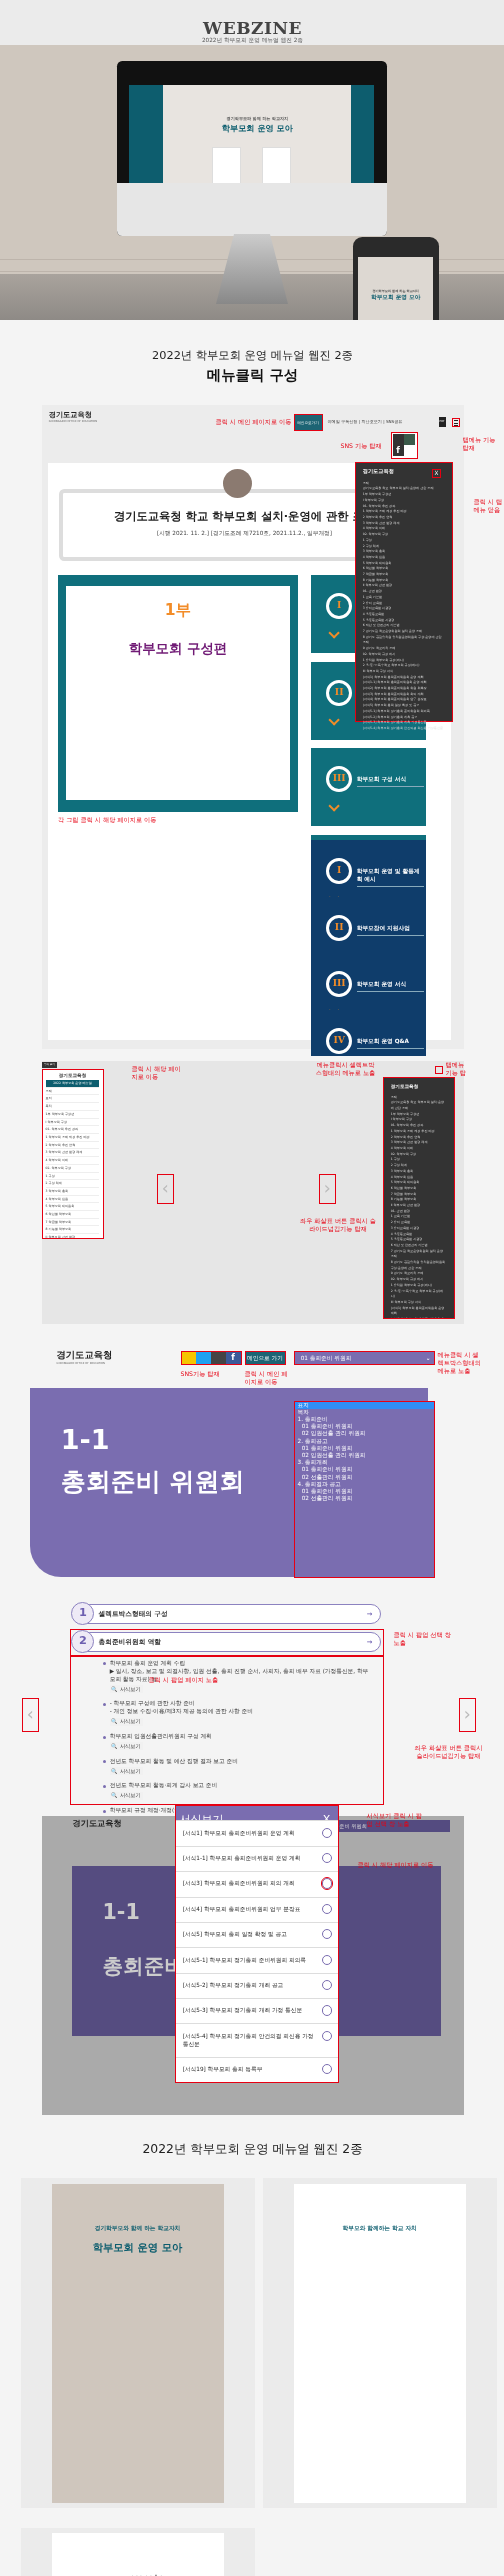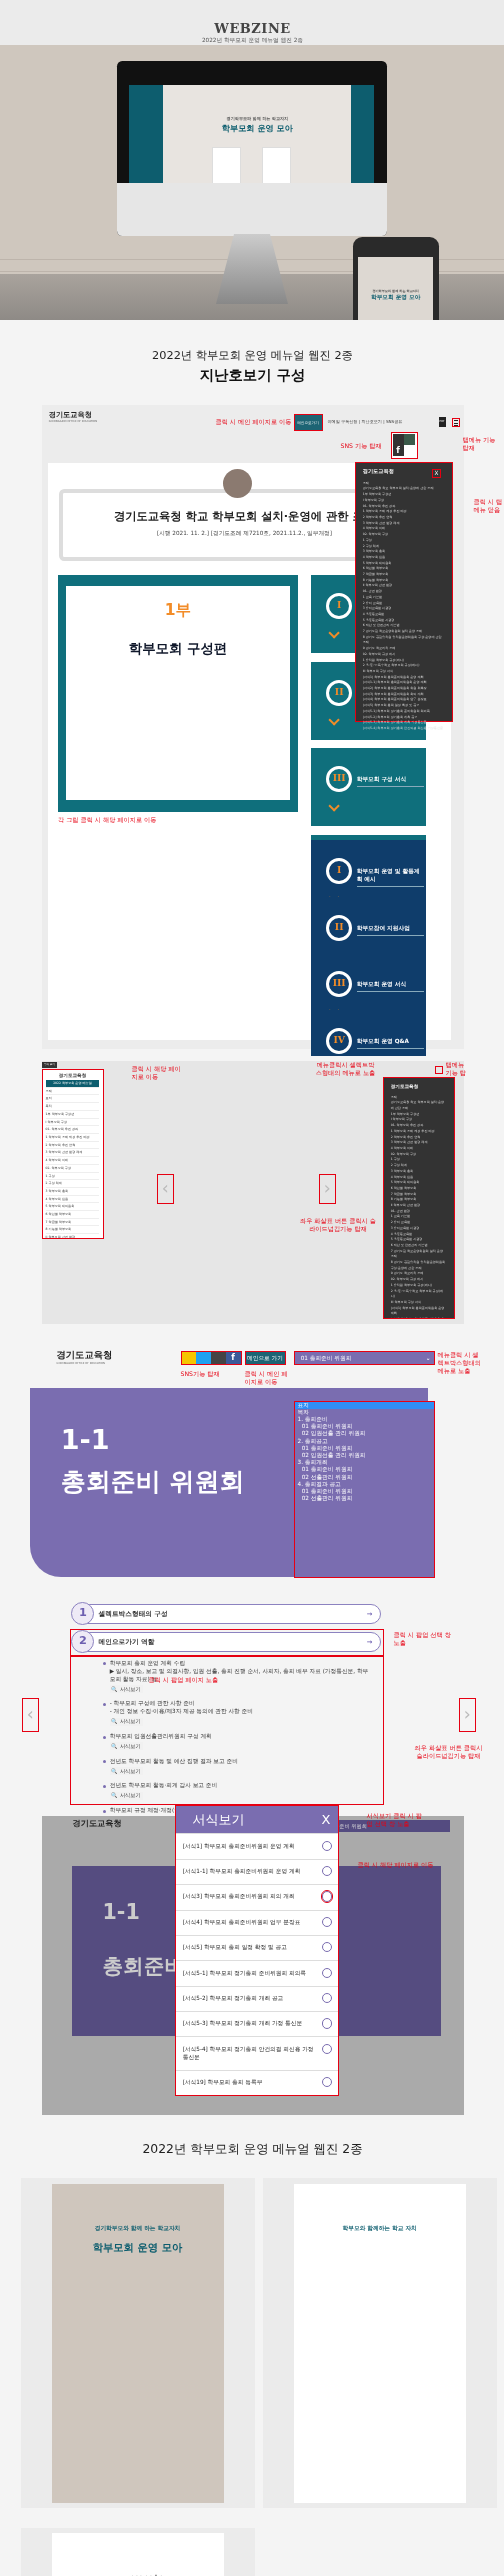--- a/index.html
+++ b/index.html
@@ -1,18 +1,18 @@
 <!DOCTYPE html>
 <html style="font-size:8.2px"><head>
 <meta charset="utf-8">
 <style>
 *{box-sizing:border-box;margin:0;padding:0}
 body{width:505px;background:#f4f4f4;font-family:"DejaVu Sans","Liberation Sans",sans-serif;color:#222}
 .hdr{height:45px;background:#ebebeb;text-align:center;padding-top:21.6px}
-.hdr .logo{font-family:"DejaVu Serif","Liberation Serif",serif;font-weight:bold;font-size:13px;color:#444;letter-spacing:0.5px;line-height:13.4px}
+.hdr .logo{font-family:"DejaVu Serif","Liberation Serif",serif;font-weight:bold;font-size:17px;color:#444;letter-spacing:0.5px;line-height:13.4px}
 .hdr .sub{font-size:5.7px;color:#555;margin-top:2.1px}
 .hero{position:relative;height:275px;background:repeating-linear-gradient(0deg,#bdb4ab 0 0.5px,#cfc7be 0.5px 12px),#cbc3ba;overflow:hidden}
 .hero:after{content:"";position:absolute;left:0;right:0;bottom:0;height:46px;background:linear-gradient(#a9a39d,#8e8a86)}
 .mon{position:absolute;left:117px;top:15.5px;width:270px;height:175px;background:#111;border-radius:5.2px}
 .mon .scr{position:absolute;left:12.4px;top:24px;width:245px;height:116px;background:#0d5d6e}
 .mon .inner{position:absolute;left:34px;top:0;width:188px;height:116px;background:#e8e4e0}
 .mon .chin{position:absolute;left:0;right:0;bottom:0;height:53px;background:#e6e6e6;border-radius:0 0 5.2px 5.2px}
 .stand{position:absolute;left:216px;top:189px;width:72px;height:70px;background:linear-gradient(#ccc,#888);clip-path:polygon(25% 0,75% 0,100% 100%,0 100%);z-index:1}
 .ptitle{text-align:center;color:#0d5d6e;font-weight:bold;font-size:8.2px;margin-top:20.6px}
 .post{position:absolute;top:62px;width:29px;height:52px;background:#fff;border:1.5px solid #ddd}
@@ -51,21 +51,21 @@
 .step{position:absolute;height:20.6px;border:1px solid #8c82c0;border-radius:10.3px;background:#fff;font-weight:bold;font-size:6.7px;line-height:18.5px;padding-left:25px;color:#333}
 .step .num{position:absolute;left:-2.1px;top:-2.1px;width:23px;height:23px;border:1px solid #8c82c0;border-radius:50%;background:#eeeaf6;color:#6d5fb0;font-size:11.3px;text-align:center;line-height:20.6px}
 .step .arr{position:absolute;right:7.2px;top:0;color:#6d5fb0}
 .tl{position:absolute;left:147px;font-size:5.7px;color:#333}
 .tl .item{margin-bottom:7.2px;position:relative;padding-left:7.2px}
 .tl .item:before{content:"";position:absolute;left:0;top:2.6px;width:3.1px;height:3.1px;border-radius:50%;background:#7a6db0}
 .form-btn{display:inline-block;background:#f1f1f1;font-size:5.2px;padding:0.5px 2.1px;margin-top:1.5px}
 .dropdown{position:absolute;background:#7a6db0;color:#fff;font-size:5.7px}
 .dropdown div{line-height:7.2px;padding-left:3.1px}
 .popup{position:absolute;background:#fff;border:1px solid #e60012;width:164px}
-.popup .ph{background:#7a6db0;color:#fff;height:27px;line-height:27px;padding-left:17px;font-size:13px;position:relative}
+.popup .ph{background:#7a6db0;color:#fff;height:14px;line-height:27px;padding-left:4px;font-size:11px;position:relative}
 .popup .ph span.x{position:absolute;right:7.2px}
 .popup .row{border-top:0.5px solid #ddd;font-size:5.7px;padding:8.2px 20.6px 8.2px 7.2px;position:relative}
 .popup .row .mg{position:absolute;right:5.2px;top:6.2px;width:10.3px;height:10.3px;border:1.5px solid #7a6db0;border-radius:50%}
 .gallery{width:464px;margin:0 auto;display:grid;grid-template-columns:234px 234px;column-gap:8.2px;row-gap:19.6px;padding-top:20.6px}
 .gcell{height:330px;background:#ebebeb;position:relative;overflow:hidden}
 .cap{position:absolute;font-weight:bold;text-align:center}
 </style>
 </head>
 <body>
 
@@ -90,21 +90,21 @@
   <div class="phone">
     <div class="ps">
       <div class="ptitle" style="font-size:3.1px;color:#555;margin-top:32px">경기학부모와 함께 하는 학교자치</div>
       <div class="ptitle" style="font-size:5.7px;margin-top:1px">학부모회 운영 모아</div>
     </div>
   </div>
 </div>
 
 <div class="sec-title">
   <div class="l1">2022년 학부모회 운영 메뉴얼 웹진 2종</div>
-  <div class="l2">지난호보기 구성</div>
+  <div class="l2">메뉴클릭 구성</div>
 </div>
 
 <div class="panel" style="margin-top:19.6px;height:644px">
   <div class="topbar">
     <div class="gov"><span>경기도교육청</span><small>GYEONGGIDO OFFICE OF EDUCATION</small></div>
     <div class="ann" style="left:174px;top:13.4px">클릭 시 메인 페이지로 이동</div>
     <div class="btn-main red">메인으로가기</div>
     <div class="toplinks">이메일 구독신청 | 지난호보기 | SNS공유</div>
     <div style="position:absolute;left:397px;top:12.4px;width:7.2px;height:10.3px;background:#222;color:#fff;font-size:2.6px;text-align:center;line-height:10.3px">PDF</div>
     <div class="burger red">
@@ -123,21 +123,21 @@
   <div class="white" style="position:absolute;left:6.2px;top:58px;width:403px;height:577px">
     <div style="position:absolute;left:11.3px;top:26px;width:371px;height:72px;border:4.1px solid #ddd;border-radius:5.2px;text-align:center">
       <div style="font-size:11.3px;font-weight:bold;margin-top:16.5px">경기도교육청 학교 학부모회 설치·운영에 관한 조례</div>
       <div style="font-size:5.7px;color:#444;margin-top:6.2px">[시행 2021. 11. 2.] [경기도조례 제7210호, 2021.11.2., 일부개정]</div>
     </div>
     <div style="position:absolute;left:175px;top:6.2px;width:29px;height:29px;border-radius:50%;background:#8b7a70"></div>
 
     <div class="tealcard" style="position:absolute;left:10.3px;top:112px;width:240px;height:237px">
       <div class="inner-white">
         <div class="bu">1부</div>
-        <div class="bu-title" style="color:#0f172a">학부모회 구성편</div>
+        <div class="bu-title" style="color:#701a75">학부모회 구성편</div>
       </div>
     </div>
     <div class="ann" style="left:10.3px;top:353px">각 그림 클릭 시 해당 페이지로 이동</div>
 
     <div class="sidecard tealcard" style="left:263px;top:112px">
         <div class="ring">I</div>
         <div class="lbl">학부모회 이해 및 구성</div>
         <div class="chev"></div>
       </div>
     <div class="sidecard tealcard" style="left:263px;top:199px">
@@ -334,21 +334,21 @@
       <div style="padding-left: 7.2px;">02 임원선출 관리 위원회</div>
       <div>3. 총회개최</div>
       <div style="padding-left: 7.2px;">01 총회준비 위원회</div>
       <div style="padding-left: 7.2px;">02 선출관리 위원회</div>
       <div>4. 총회결과 공고</div>
       <div style="padding-left: 7.2px;">01 총회준비 위원회</div>
       <div style="padding-left: 7.2px;">02 선출관리 위원회</div>
     </div>
   <div class="step" style="left:52px;top:264px;width:308px"><div class="num">1</div><span>셀렉트박스형태의 구성</span><span class="arr">→</span></div>
   <div class="red" style="position:absolute;left:49px;top:289px;width:314px;height:27px"></div>
-  <div class="step" style="left:52px;top:292px;width:308px"><div class="num">2</div><span>메인으로가기 역할</span><span class="arr">→</span></div>
+  <div class="step" style="left:52px;top:292px;width:308px"><div class="num">2</div><span>총회준비위원회 역할</span><span class="arr">→</span></div>
   <div class="ann" style="left:373px;top:291px;width:62px">클릭 시 팝업 선택 창 노출</div>
   <div class="red" style="position:absolute;left:49px;top:316px;width:314px;height:149px"></div>
   <div class="tl" id="timeline" style="top:320px;left:82px;width:268px">
       <div class="item"><div>학부모회 총회 운영 계획 수립</div><div>▶ 일시, 장소, 보고 및 의결사항, 임원 선출, 총회 진행 순서, 사회자, 총회 배부 자료 (가정통신문, 학부모회 활동 자료) 등</div><span class="form-btn">🔍 서식보기</span></div>
       <div class="item"><div>- 학부모회 구성에 관한 사항 준비</div><div>- 개인 정보 수집·이용/제3자 제공 동의에 관한 사항 준비</div><span class="form-btn">🔍 서식보기</span></div>
       <div class="item"><div>학부모회 임원선출관리위원회 구성 계획</div><span class="form-btn">🔍 서식보기</span></div>
       <div class="item"><div>전년도 학부모회 활동 및 예산 집행 결과 보고 준비</div><span class="form-btn">🔍 서식보기</span></div>
       <div class="item"><div>전년도 학부모회 활동·회계 감사 보고 준비</div><span class="form-btn">🔍 서식보기</span></div>
       <div class="item"><div>학부모회 규정 제정·개정(안) 준비</div><span class="form-btn">🔍 서식보기</span></div>
       <div class="item"><div>당해 연도 학부모회 운영에 대한 활동 계획(안) 준비</div><span class="form-btn">🔍 서식보기</span></div>

